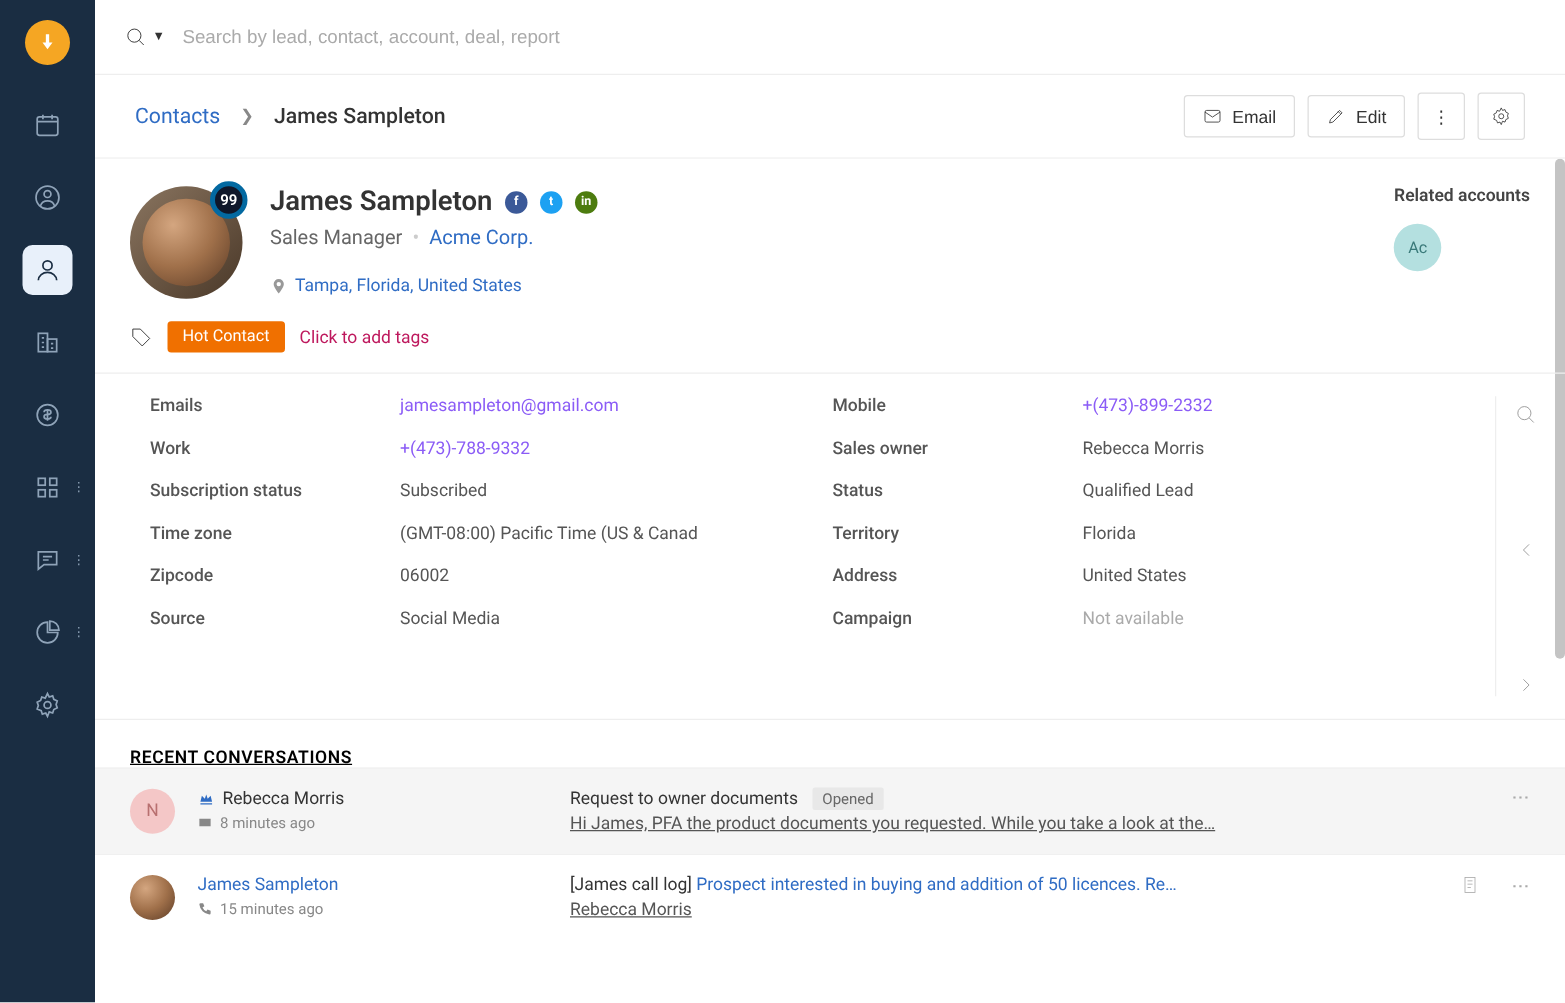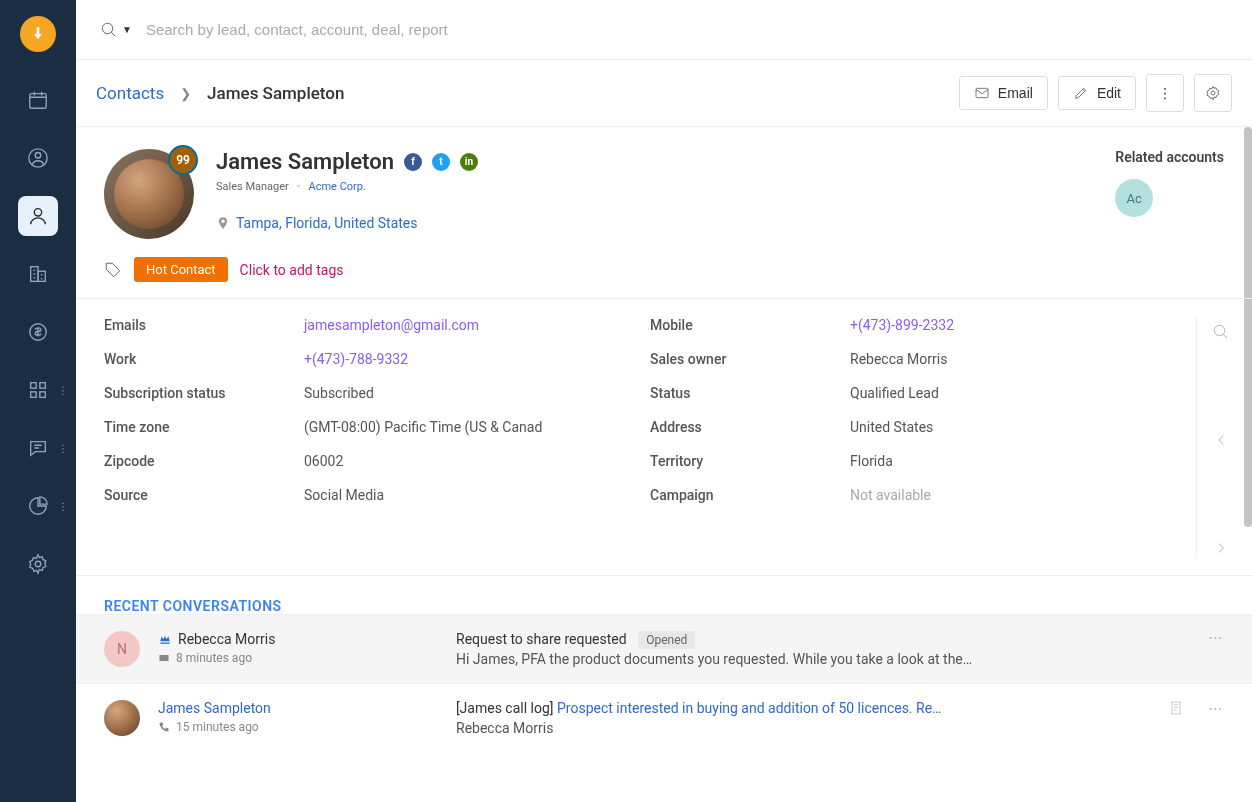--- a/index.html
+++ b/index.html
@@ -20,89 +20,89 @@
 
 
 .topbar { height: 60px; display: flex; align-items: center; padding: 0 24px; border-bottom: 1px solid #eee; gap: 14px; }
 .topbar .search-icon { color: #333; display: flex; align-items: center; gap: 4px; }
 .topbar .search-icon svg { width: 18px; height: 18px; stroke: #333; fill: none; }
 .topbar .caret { font-size: 10px; }
 .topbar input { border: none; outline: none; flex: 1; font-size: 15px; color: #333; }
 .topbar input::placeholder { color: #aaa; }
 
 
-.subhead { display: flex; align-items: center; justify-content: space-between; padding: 14px 20px; border-bottom: 1px solid #eee; }
+.subhead { display: flex; align-items: center; justify-content: space-between; padding: 14px 32px; border-bottom: 1px solid #eee; }
 .breadcrumb { display: flex; align-items: center; gap: 16px; font-size: 17px; }
 .breadcrumb a { color: #2f6cc4; text-decoration: none; }
 .breadcrumb .chev { color: #888; font-size: 13px; }
 .breadcrumb .current { color: #333; font-weight: 500; }
 .actions { display: flex; gap: 10px; align-items: center; }
 .btn { border: 1px solid #ddd; background: #fff; padding: 8px 14px; border-radius: 3px; display: flex; align-items: center; gap: 8px; cursor: pointer; font-size: 14px; color: #333; }
 .btn svg { width: 16px; height: 16px; stroke: #333; fill: none; }
 .icon-btn { border: 1px solid #ddd; background: #fff; width: 38px; height: 38px; border-radius: 3px; display: flex; align-items: center; justify-content: center; cursor: pointer; }
 .icon-btn svg { width: 16px; height: 16px; stroke: #333; fill: none; }
 
 
 .content { flex: 1; overflow-y: auto; position: relative; background: #fff; }
 .scroll-thumb { position: absolute; right: 0; top: 0; width: 8px; height: 400px; background: #c4c4c4; border-radius: 4px; }
 
 .profile { padding: 22px 28px 18px; display: flex; gap: 22px; position: relative; }
 .avatar-wrap { position: relative; width: 90px; height: 90px; flex-shrink: 0; }
 .avatar { width: 90px; height: 90px; border-radius: 50%; background: linear-gradient(135deg, #8a7560 0%, #4a3828 100%); display: flex; align-items: center; justify-content: center; }
 .avatar-face { width: 70px; height: 70px; border-radius: 50%; background: radial-gradient(circle at 35% 30%, #d4a680 0%, #a0704a 50%, #5a3a25 100%); position: relative; }
-.score { position: absolute; top: -4px; right: -4px; width: 30px; height: 30px; border-radius: 50%; background: #a16207; color: #fff; display: flex; align-items: center; justify-content: center; font-size: 12px; font-weight: 600; border: 2px solid #0369a1; }
+.score { position: absolute; top: -4px; right: -4px; width: 30px; height: 30px; border-radius: 50%; background: #0f172a; color: #fff; display: flex; align-items: center; justify-content: center; font-size: 12px; font-weight: 600; border: 4px solid #0369a1; }
 .profile-info { flex: 1; }
 .name-row { display: flex; align-items: center; gap: 10px; }
 .name-row h1 { font-size: 22px; font-weight: 600; color: #333; }
 .social { width: 18px; height: 18px; border-radius: 50%; display: inline-flex; align-items: center; justify-content: center; color: #fff; font-size: 10px; font-weight: bold; cursor: pointer; }
 .social.fb { background: #3b5998; }
 .social.tw { background: #1da1f2; }
 .social.in { background: #4d7c0f; }
-.title-row { margin-top: 6px; color: #666; font-size: 11px; display: flex; align-items: center; gap: 8px; }
+.title-row { margin-top: 6px; color: #666; font-size: 16px; display: flex; align-items: center; gap: 8px; }
 .title-row .dot { color: #ccc; }
 .title-row a { color: #2f6cc4; text-decoration: none; }
 .loc-row { margin-top: 22px; display: flex; align-items: center; gap: 6px; color: #2f6cc4; font-size: 14px; }
 .loc-row svg { width: 14px; height: 14px; fill: #999; }
 .related { margin-left: auto; }
 .related h3 { font-size: 14px; font-weight: 600; color: #444; margin-bottom: 14px; }
 .rel-badge { width: 38px; height: 38px; border-radius: 50%; background: #b4e0e0; color: #3a7a7a; display: flex; align-items: center; justify-content: center; font-size: 13px; cursor: pointer; }
 
 .tags { padding: 0 28px 16px; display: flex; align-items: center; gap: 12px; }
 .tags svg { width: 18px; height: 18px; stroke: #333; fill: none; }
 .tag { background: #f07000; color: #fff; padding: 5px 12px; border-radius: 3px; font-size: 13px; }
 .add-tags { color: #be185d; font-size: 14px; cursor: pointer; }
 
 .details { display: flex; border-top: 1px solid #eee; border-bottom: 1px solid #eee; padding: 18px 28px; gap: 40px; position: relative; }
 .col { flex: 1; }
-.field { display: flex; margin-bottom: 18px; align-items: flex-end; }
+.field { display: flex; margin-bottom: 18px; align-items: flex-end; margin-left: 16px; }
 .field .label { width: 200px; color: #555; font-size: 14px; font-weight: 500; flex-shrink: 0; }
 .field .value { color: #555; font-size: 14px; }
 .field .value.link { color: #8b5cf6; }
 .field .value.muted { color: #aaa; }
 .side-panel { width: 48px; border-left: 1px solid #eee; display: flex; flex-direction: column; align-items: center; padding-top: 6px; gap: 90px; margin-right: -20px; }
 .side-panel svg { width: 18px; height: 18px; stroke: #999; fill: none; cursor: pointer; }
 
 .recent { padding: 22px 28px 0; }
-.recent h2 { font-size: 14px; font-weight: 600; color: #3b82f6; letter-spacing: 0.5px; }
+.recent h2 { font-size: 14px; font-weight: 600; color: #000000; letter-spacing: 0.5px; text-decoration: underline; }
 
 .convo { display: flex; align-items: flex-start; padding: 16px 28px; gap: 18px; border-top: 1px solid #f0f0f0; }
 .convo.hl { background: #f5f5f5; }
 .convo-avatar { width: 36px; height: 36px; border-radius: 50%; flex-shrink: 0; display: flex; align-items: center; justify-content: center; font-size: 14px; }
 .convo-avatar.pink { background: #f4c7c7; color: #b87070; }
 .convo-avatar.photo { background: radial-gradient(circle at 35% 30%, #d4a680 0%, #a0704a 50%, #5a3a25 100%); }
 .convo-left { width: 280px; flex-shrink: 0; }
 .convo-left .nm { color: #2f6cc4; font-size: 14px; display: flex; align-items: center; gap: 6px; }
 .convo-left .nm.dark { color: #333; }
 .convo-left .nm svg { width: 14px; height: 14px; fill: #2f6cc4; }
 .convo-left .tm { color: #888; font-size: 12px; margin-top: 4px; display: flex; align-items: center; gap: 6px; }
 .convo-left .tm svg { width: 12px; height: 12px; fill: #888; }
 .convo-body { flex: 1; font-size: 14px; color: #555; }
 .convo-body .subj { color: #333; display: inline; }
 .convo-body .badge { background: #e8e8e8; color: #666; padding: 2px 8px; border-radius: 2px; font-size: 12px; margin-left: 8px; }
-.convo-body .preview { margin-top: 4px; color: #555; }
+.convo-body .preview { margin-top: 4px; color: #555; text-decoration: underline; }
 .convo-body .prefix { color: #333; }
 .convo-body .linkish { color: #2f6cc4; }
 .convo-actions { display: flex; gap: 24px; color: #aaa; align-items: center; }
 .convo-actions svg { width: 16px; height: 16px; stroke: #aaa; fill: none; cursor: pointer; }
 .vdots { font-size: 14px; cursor: pointer; letter-spacing: -1px; writing-mode: vertical-rl; }
 </style>
 </head>
 <body>
 
 <div class="app">
@@ -297,26 +297,26 @@
             </div>
           <div class="field">
               <span class="label">Sales owner</span>
               <span class="value">Rebecca Morris</span>
             </div>
           <div class="field">
               <span class="label">Status</span>
               <span class="value">Qualified Lead</span>
             </div>
           <div class="field">
+              <span class="label">Territory</span>
+              <span class="value">Florida</span>
+            </div>
+          <div class="field">
               <span class="label">Address</span>
               <span class="value">United States</span>
-            </div>
-          <div class="field">
-              <span class="label">Territory</span>
-              <span class="value">Florida</span>
             </div>
           <div class="field">
               <span class="label">Campaign</span>
               <span class="value muted">Not available</span>
             </div>
         </div>
         <div class="side-panel">
           <svg viewBox="0 0 24 24">
               <circle cx="10" cy="10" r="7"></circle>
               <path d="M15 15l5 5"></path>
@@ -345,21 +345,21 @@
           </div>
           <div class="tm">
             <svg viewBox="0 0 24 24">
                 <rect x="3" y="6" width="18" height="12"></rect>
                 <path d="M3 7l9 6 9-6"></path>
               </svg>
             <span>8 minutes ago</span>
           </div>
         </div>
         <div class="convo-body">
-          <span class="subj">Request to share requested</span>
+          <span class="subj">Request to owner documents</span>
           <span class="badge">Opened</span>
           <div class="preview">Hi James, PFA the product documents you requested. While you take a look at the…</div>
         </div>
         <div class="convo-actions">
           <span class="vdots">⋮</span>
         </div>
       </div>
 
       <div class="convo">
         <div class="convo-avatar photo"></div>

